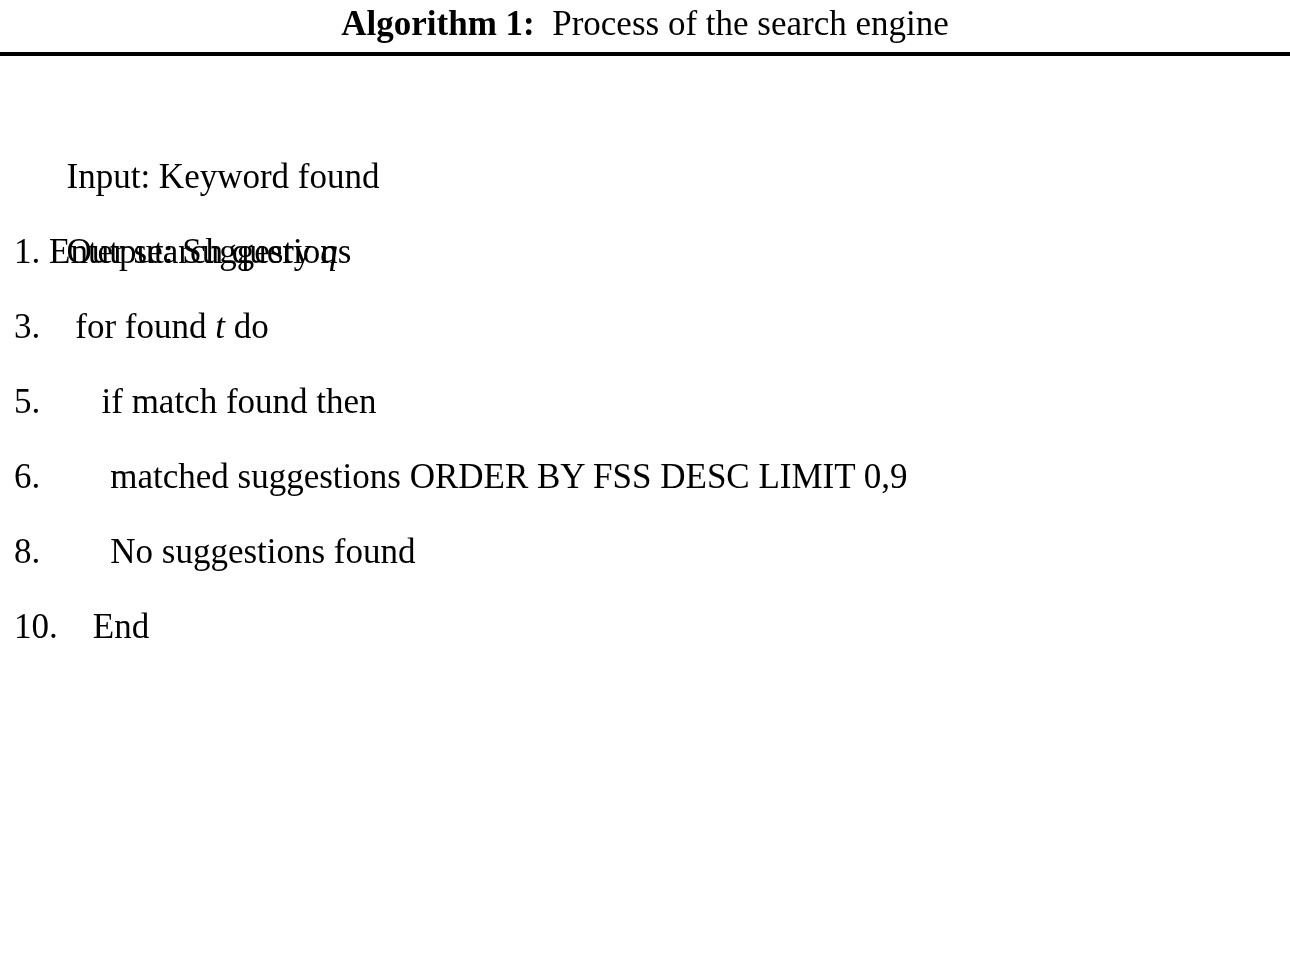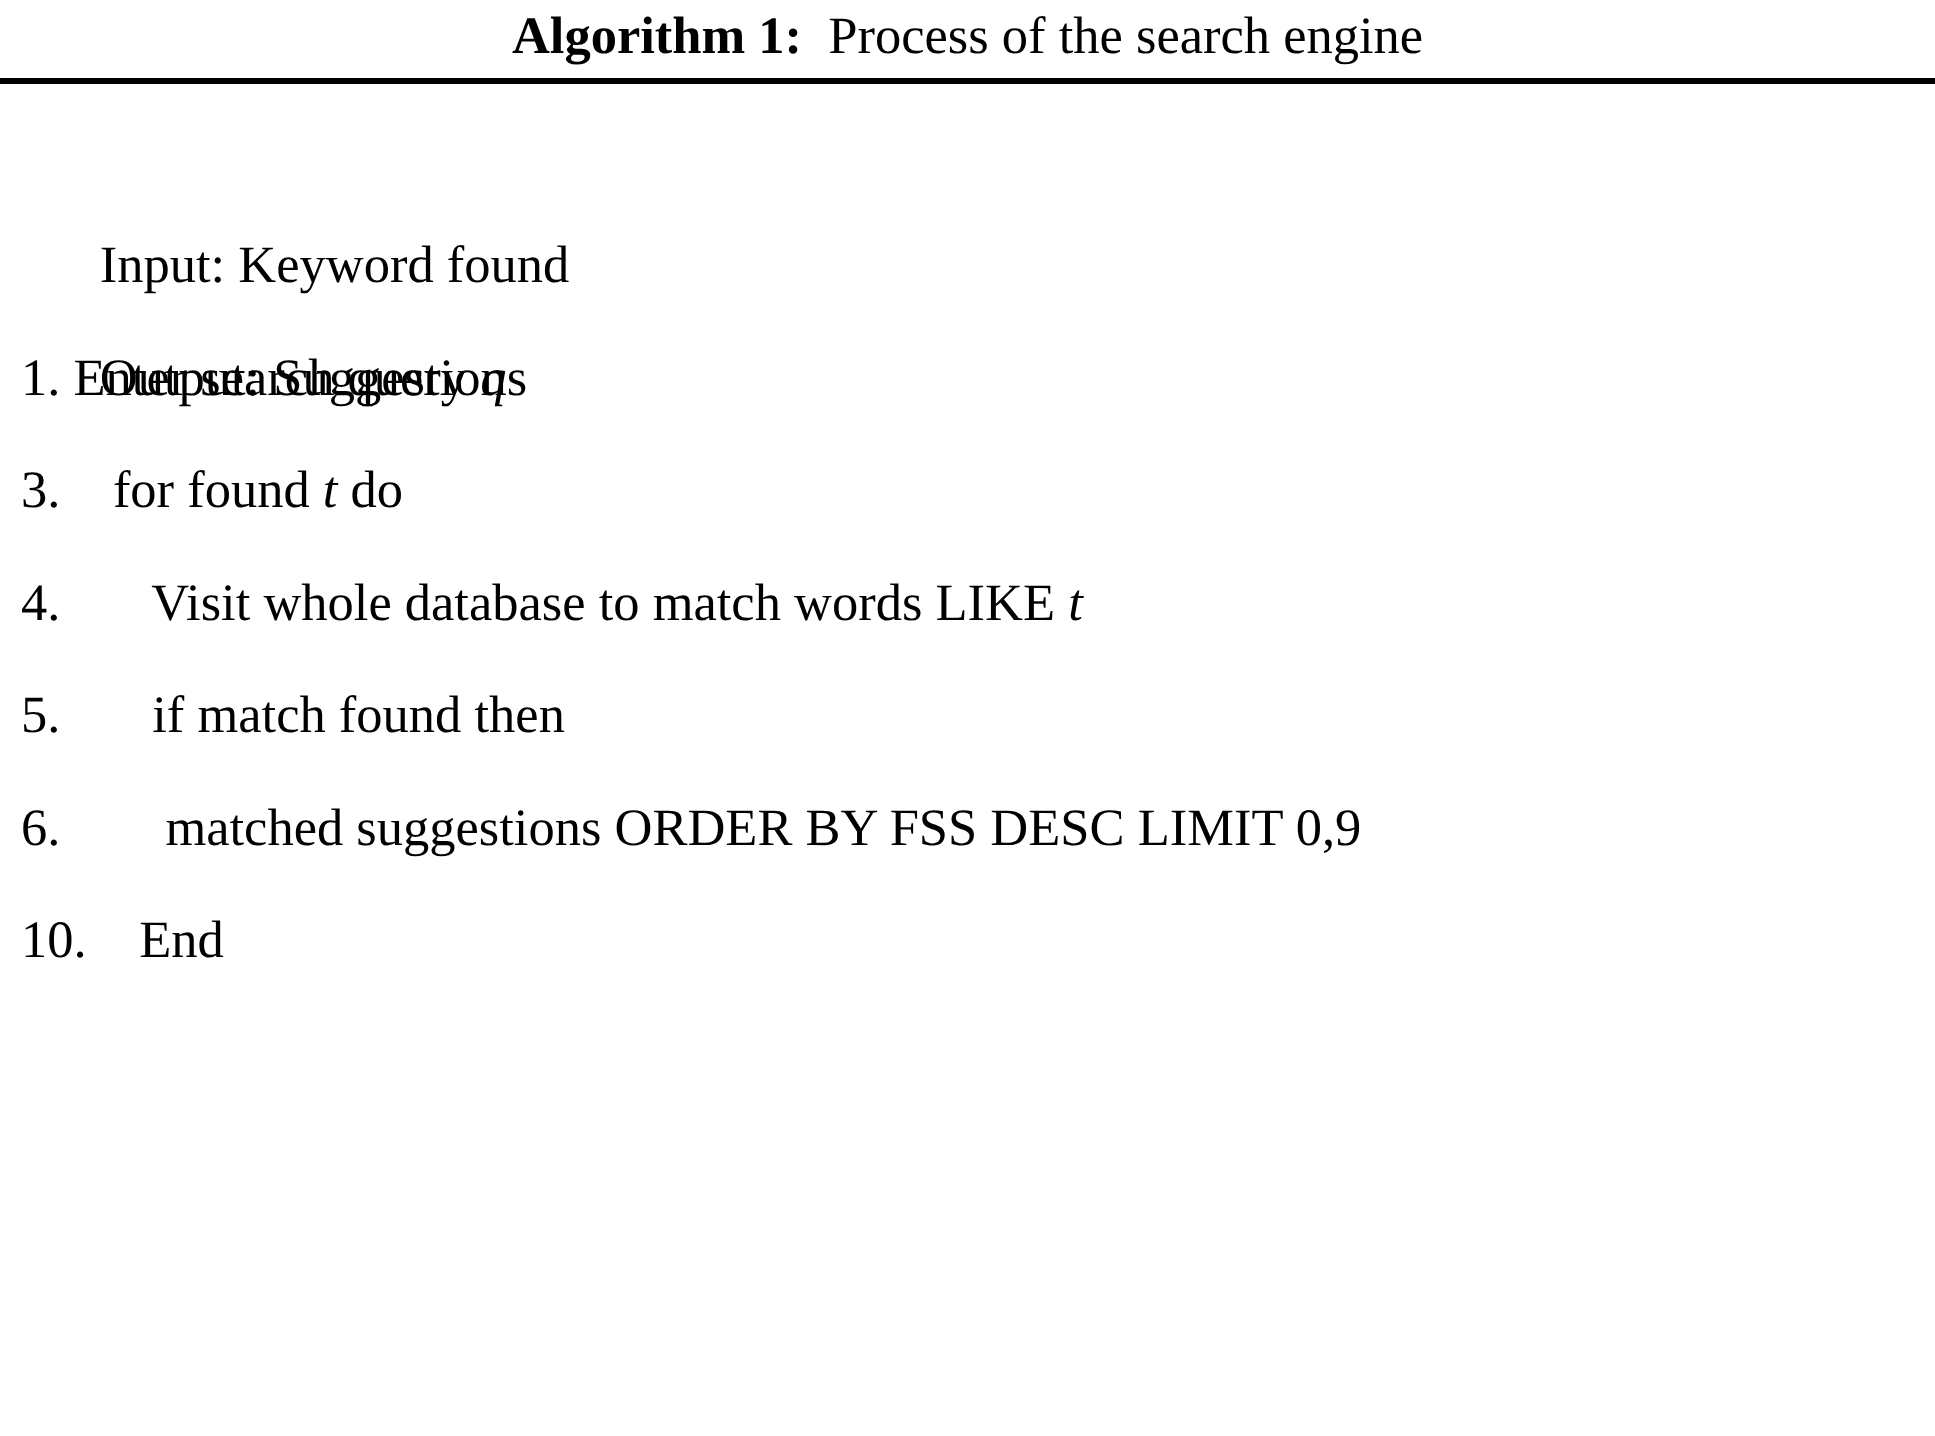--- a/index.html
+++ b/index.html
@@ -68,20 +68,20 @@
   <div class="algo-body">
     <div class="line">
       <span class="b">Input:</span><span> Keyword found</span>
     </div>
     <div class="line">
       <span class="b">Output:</span><span> Suggestions</span>
     </div>
     <div id="steps-container">
         <div class="line"><span class="num">1.</span><span> </span><span>Enter search query </span><span class="i">q</span></div>
         <div class="line"><span class="num">3.</span><span>    </span><span class="b">for</span><span> found </span><span class="i">t</span><span> </span><span class="b">do</span></div>
-        <div class="line"><span class="num">4.</span><span>       </span><span>Visit whole database to match words LIKE </span><span class="i">t</span></div>
         <div class="line"><span class="num">5.</span><span>       </span><span class="b">if</span><span> match found </span><span class="b">then</span></div>
         <div class="line"><span class="num">6.</span><span>        </span><span>matched suggestions ORDER BY FSS DESC LIMIT 0,9</span></div>
+        <div class="line"><span class="num">8.</span><span>        </span><span>No suggestions found</span></div>
         <div class="line"><span class="num">10.</span><span>    </span><span>End</span></div>
       </div>
   </div>
 
 </div>
 
 </body></html>

